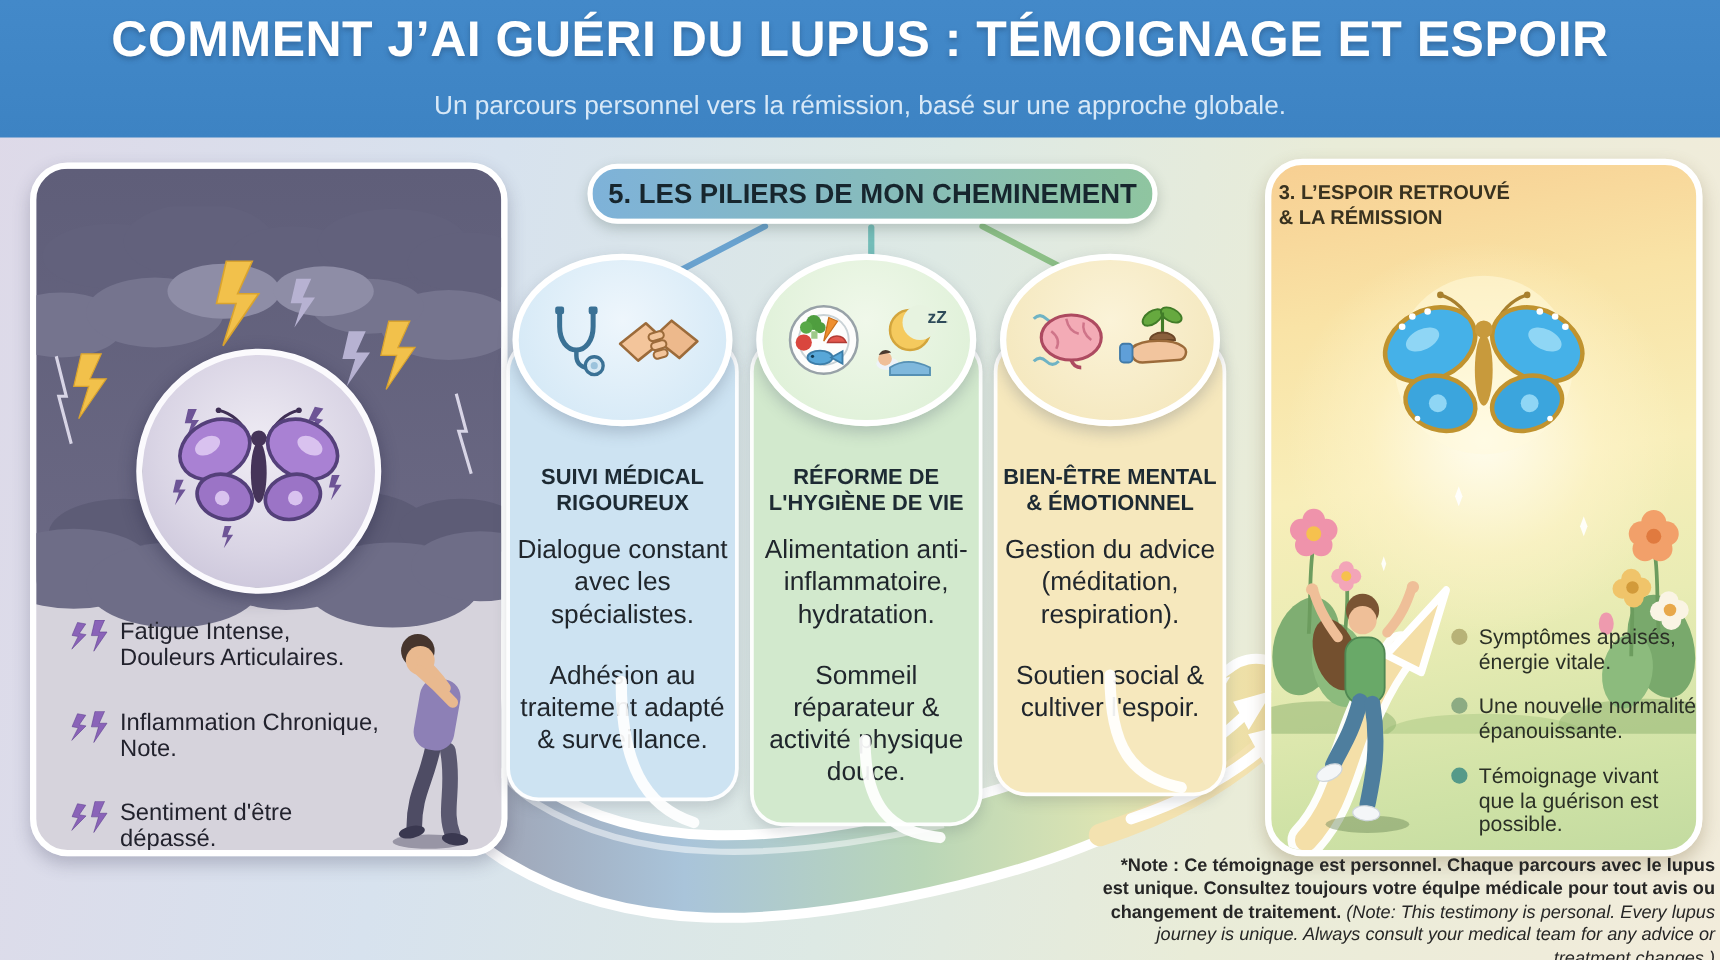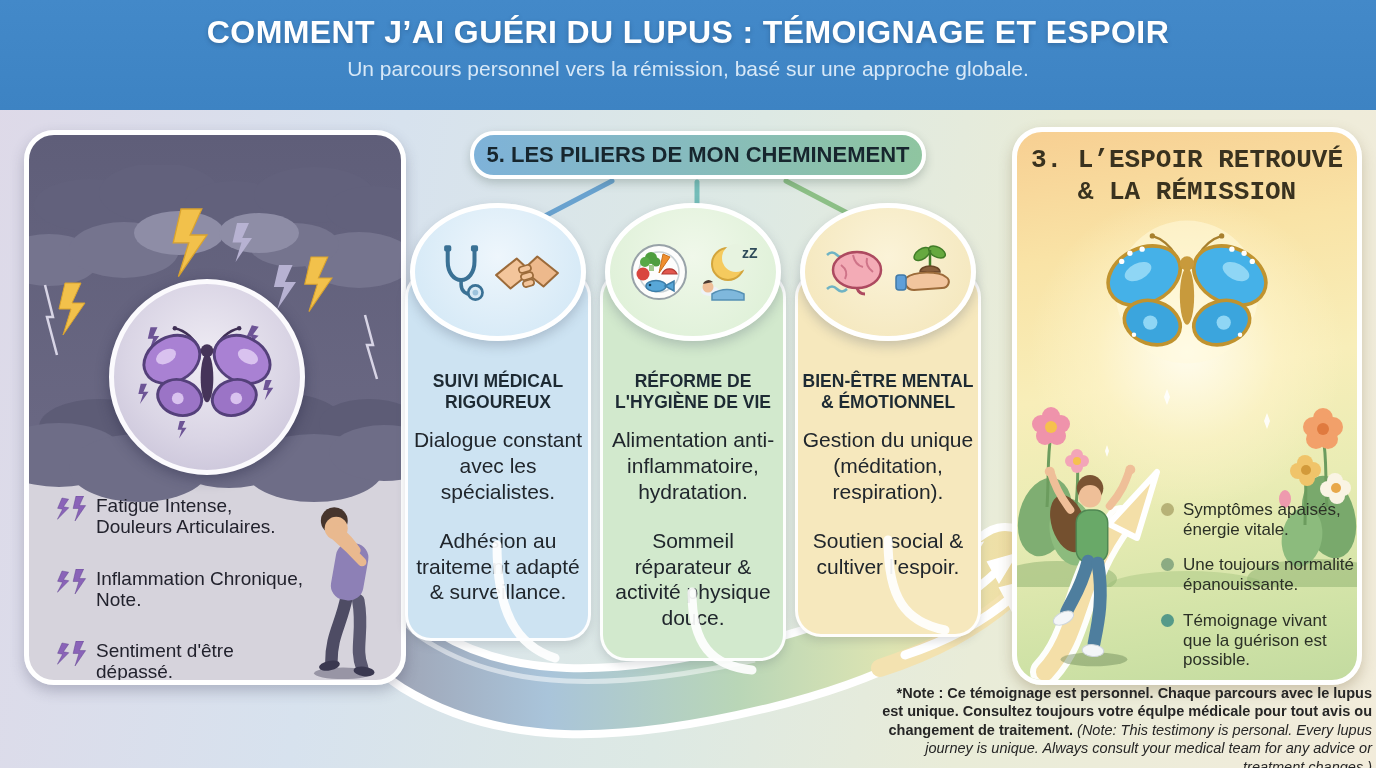--- a/index.html
+++ b/index.html
@@ -3,21 +3,21 @@
 <meta charset="utf-8">
 <style>
   html,body{margin:0;padding:0;background:#222;}
   .stage{position:relative;width:1376px;height:768px;overflow:hidden;
     font-family:"Liberation Sans",sans-serif;
     background:linear-gradient(100deg,#ded9e8 0%,#d7e2ee 28%,#dde9e4 52%,#e9ecd8 72%,#f2ecdb 100%);}
   
   .banner{position:absolute;top:0;left:0;right:0;height:110px;z-index:6;
     background:linear-gradient(180deg,#4389c9,#3d83c3);
     display:flex;flex-direction:column;align-items:center;justify-content:center;}
-  .banner h1{margin:0;font-size:32px;font-weight:bold;color:#fff;letter-spacing:.4px;
+  .banner h1{margin:12px;font-size:40px;font-weight:bold;color:#fff;letter-spacing:.4px;
     text-shadow:0 2px 4px rgba(25,55,90,.35);white-space:nowrap;}
   .banner p{margin:6px 0 16px;font-size:21px;color:#d7e8f7;}
   
   .swoosh{position:absolute;left:0;top:0;z-index:1;pointer-events:none;}
   .droplines{position:absolute;left:0;top:0;z-index:3;pointer-events:none;}
   .connectors{position:absolute;left:440px;top:178px;z-index:1;pointer-events:none;}
   
   .card1{position:absolute;left:24px;top:130px;width:372px;height:545px;z-index:2;
     border:5px solid #fff;border-radius:30px;overflow:hidden;
     box-shadow:0 6px 14px rgba(60,60,90,.28);
@@ -60,22 +60,22 @@
     margin:15px 9px 0;color:#20262c;}
   .ppara + .ppara{margin-top:24px;}
   
   .card3{position:absolute;left:1012px;top:127px;width:340px;height:548px;z-index:2;
     border:5px solid #fff;border-radius:30px;overflow:hidden;
     box-shadow:0 6px 14px rgba(120,100,60,.3);
     background:linear-gradient(170deg,#f7cf92 0%,#f9e3a6 22%,#f8eeb9 45%,#e9ecb4 65%,#cfe2a6 88%,#c3dba0 100%);}
   .sun{position:absolute;left:50%;top:60px;width:320px;height:320px;transform:translateX(-50%);
     border-radius:50%;z-index:0;
     background:radial-gradient(circle,rgba(255,253,240,.95) 0%,rgba(255,245,205,.55) 40%,rgba(255,245,205,0) 70%);}
-  .card3 h2{position:relative;z-index:2;margin:13px 6px 0;text-align:center;
-    font-size:26px;line-height:1.22;color:#39321f;font-family:Liberation Mono, monospace;}
+  .card3 h2{position:relative;z-index:2;margin:13px 6px 0;text-align:left;
+    font-size:16px;line-height:1.22;color:#39321f;}
   .bfly3{position:absolute;left:68px;top:78px;z-index:2;}
   .flowers{position:absolute;left:0;top:225px;z-index:1;}
   .arrow3{position:absolute;left:0;top:298px;z-index:1;}
   .woman3{position:absolute;left:16px;top:330px;z-index:2;}
   .s3-bullets{position:absolute;left:132px;top:356px;width:198px;display:flex;
     flex-direction:column;gap:16px;z-index:3;margin:12px;padding:0;list-style:none;}
   .s3-bullet{display:flex;gap:9px;align-items:flex-start;font-size:17px;
     line-height:1.16;color:#2b3026;}
   .dot{flex:0 0 auto;width:13px;height:13px;border-radius:50%;margin-top:3px;}
   
@@ -319,21 +319,21 @@
       <svg width="60" height="60" viewBox="0 0 60 60">
         <ellipse cx="28" cy="12" rx="9" ry="5" fill="#66a93f" stroke="#417c28" stroke-width="1.5" transform="rotate(-35 28 12)"></ellipse>
         <ellipse cx="43" cy="10" rx="9" ry="5" fill="#66a93f" stroke="#417c28" stroke-width="1.5" transform="rotate(28 43 10)"></ellipse>
         <path d="M36 26 C 36 20 36 14 36 8" fill="none" stroke="#417c28" stroke-width="2.5"></path>
         <path d="M26 30 a10 6 0 0 1 20 0 Z" fill="#8a5f3c" stroke="#6b4628" stroke-width="1.5"></path>
         <path d="M12 36 C 20 29 44 29 52 35 C 57 38 55 46 48 46 L20 48 C 13 48 9 41 12 36 Z" fill="#f2c59e" stroke="#9c6b3a" stroke-width="2"></path>
         <rect x="2" y="33" width="10" height="15" rx="3" fill="#5f9fd8" stroke="#417aa8" stroke-width="1.5"></rect>
       </svg>
     </div>
     <div class="ptitle">BIEN-ÊTRE MENTAL &amp; ÉMOTIONNEL</div>
-    <p class="ppara">Gestion du unique (méditation, respiration).</p>
+    <p class="ppara">Gestion du advice (méditation, respiration).</p>
     <p class="ppara">Soutien social &amp; cultiver l'espoir.</p>
   </div>
 
   <svg class="droplines" width="1376" height="768" viewBox="0 0 1376 768">
     <g fill="none" stroke="#ffffff" stroke-width="9" stroke-linecap="round" opacity="0.92">
       <path d="M497 545 C 497 610 515 645 555 658"></path>
       <path d="M692 592 C 692 645 712 666 752 670"></path>
       <path d="M888 540 C 888 598 905 622 945 630"></path>
     </g>
   </svg>
@@ -449,21 +449,21 @@
       <ellipse cx="31" cy="158" rx="11" ry="6" fill="#f4f6f8" stroke="#cfd6db" transform="rotate(-25 31 158)"></ellipse>
       <ellipse cx="61" cy="191" rx="11" ry="6" fill="#f4f6f8" stroke="#cfd6db" transform="rotate(5 61 191)"></ellipse>
     </svg>
     <ul class="s3-bullets">
       <li class="s3-bullet">
         <span class="dot" style="background:#b7b277"></span>
         <span>Symptômes apaisés, énergie vitale.</span>
       </li>
       <li class="s3-bullet">
         <span class="dot" style="background:#8cab83"></span>
-        <span>Une toujours normalité épanouissante.</span>
+        <span>Une nouvelle normalité épanouissante.</span>
       </li>
       <li class="s3-bullet">
         <span class="dot" style="background:#559a89"></span>
         <span>Témoignage vivant que la guérison est possible.</span>
       </li>
     </ul>
   </section>
 
   <p class="footnote">
     <span class="fr">*Note : Ce témoignage est personnel. Chaque parcours avec le lupus est unique. Consultez toujours votre équlpe médicale pour tout avis ou changement de traitement. </span><span class="en">(Note: This testimony is personal. Every lupus journey is unique. Always consult your medical team for any advice or treatment changes.)</span>

